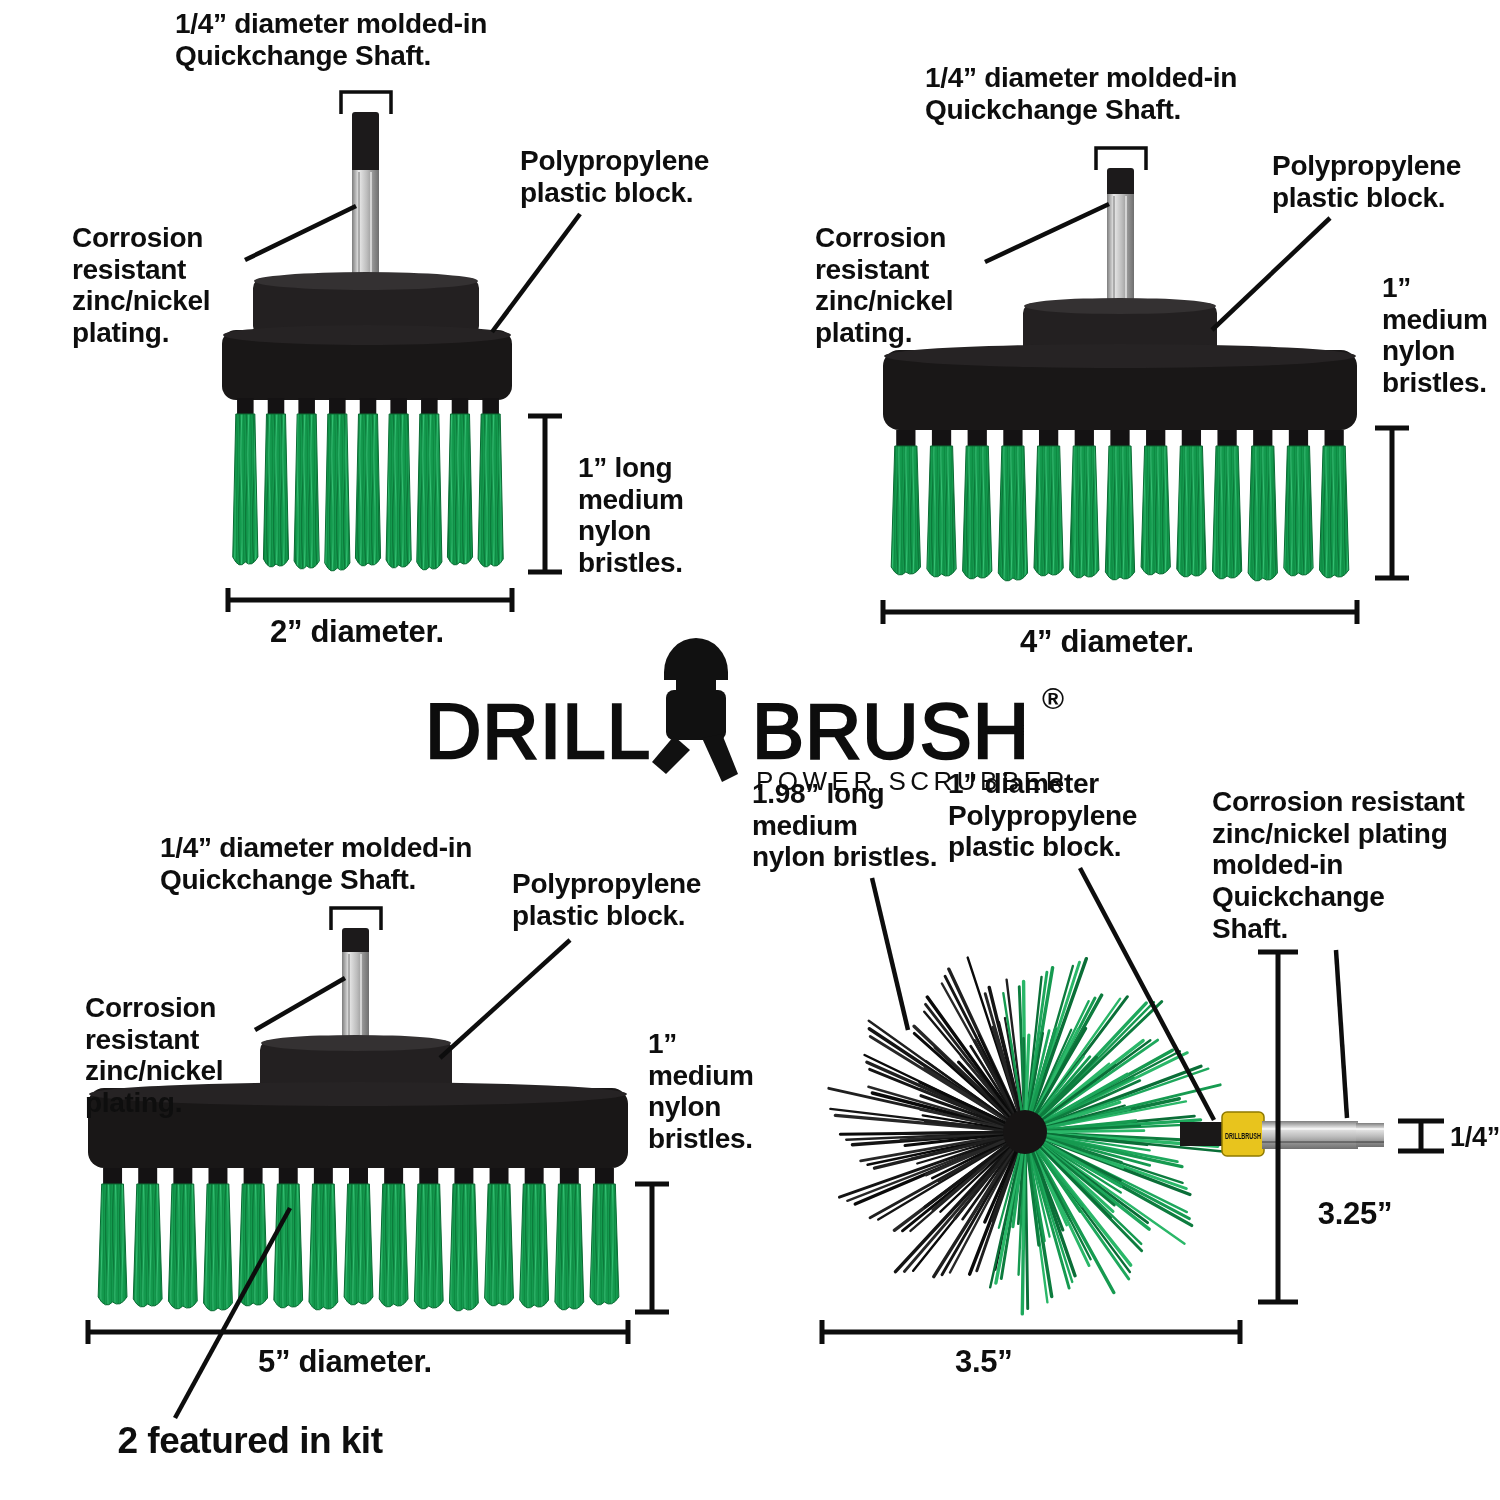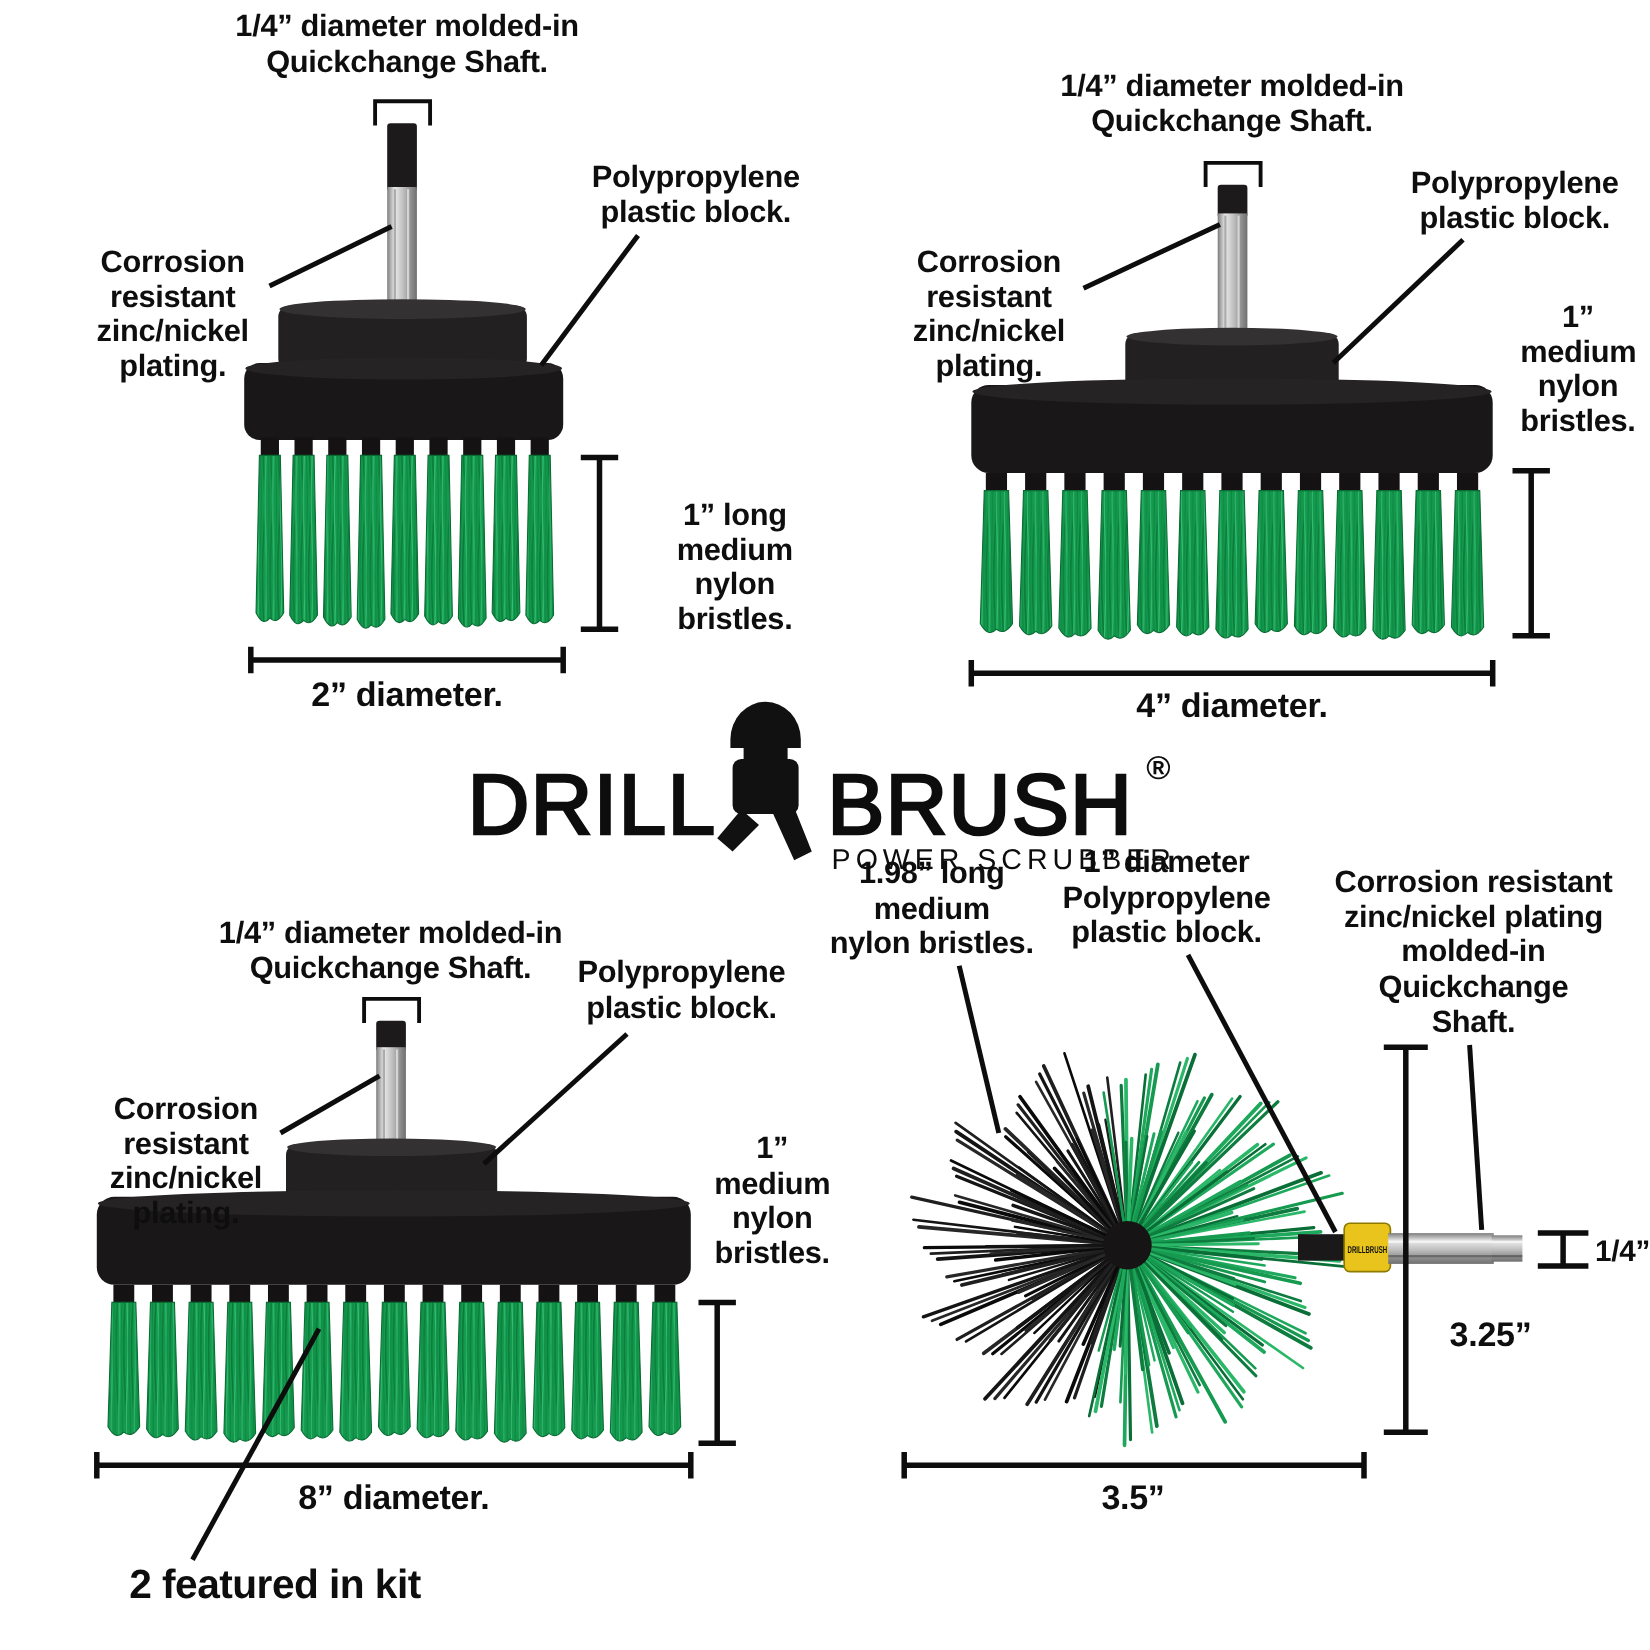--- a/index.html
+++ b/index.html
@@ -2,21 +2,21 @@
 <html><head>
 <meta charset="utf-8">
 <style>
   *{margin:0;padding:0;box-sizing:border-box}
   html,body{background:#ffffff}
   .canvas{position:relative;width:1500px;height:1500px;background:#fff;overflow:hidden;
           font-family:"Liberation Sans",sans-serif;color:#0e0e0e}
   #scene{position:absolute;left:0;top:0}
   #scene text{font-family:"Liberation Sans",sans-serif}
   .ann{position:absolute;font-weight:700;font-size:28px;line-height:1.13;letter-spacing:-0.3px;
-       color:#0e0e0e;white-space:pre-line;text-align:center}
+       color:#0e0e0e;white-space:pre-line;text-align:left}
   .ann.alignleft{text-align:center}
   .ann.dim{font-size:31px}
   .ann.small{font-size:27px}
   .ann.featured{font-size:37px;letter-spacing:-0.5px;text-align:center}
   .logo-word{position:absolute;font-weight:400;font-size:78px;letter-spacing:1px;color:#0d0d0d;
              -webkit-text-stroke:2.5px #0d0d0d;white-space:nowrap}
   .reg{position:absolute;font-weight:700;font-size:30px;color:#0d0d0d}
   .tagline{position:absolute;font-weight:400;font-size:26px;letter-spacing:4.5px;color:#0d0d0d;white-space:nowrap}
   .drill-icon-box{position:absolute}
 </style>
@@ -429,21 +429,21 @@
 <div class="ann" style="left:512px;top:868px;width:215px">Polypropylene
 plastic block.</div>
 <div class="ann" style="left:85px;top:992px;width:168px">Corrosion
 resistant
 zinc/nickel
 plating.</div>
 <div class="ann" style="left:648px;top:1028px;width:108px">1”
 medium
 nylon
 bristles.</div>
-<div class="ann dim" style="left:258px;top:1344px;width:200px">8” diameter.</div>
+<div class="ann dim" style="left:258px;top:1344px;width:200px">5” diameter.</div>
 <div class="ann featured" style="left:85px;top:1420px;width:330px">2 featured in kit</div>
 
 <div class="ann" style="left:752px;top:778px;width:190px">1.98” long
 medium
 nylon bristles.</div>
 <div class="ann" style="left:948px;top:768px;width:225px">1” diameter
 Polypropylene
 plastic block.</div>
 <div class="ann" style="left:1212px;top:786px;width:255px">Corrosion resistant
 zinc/nickel plating

